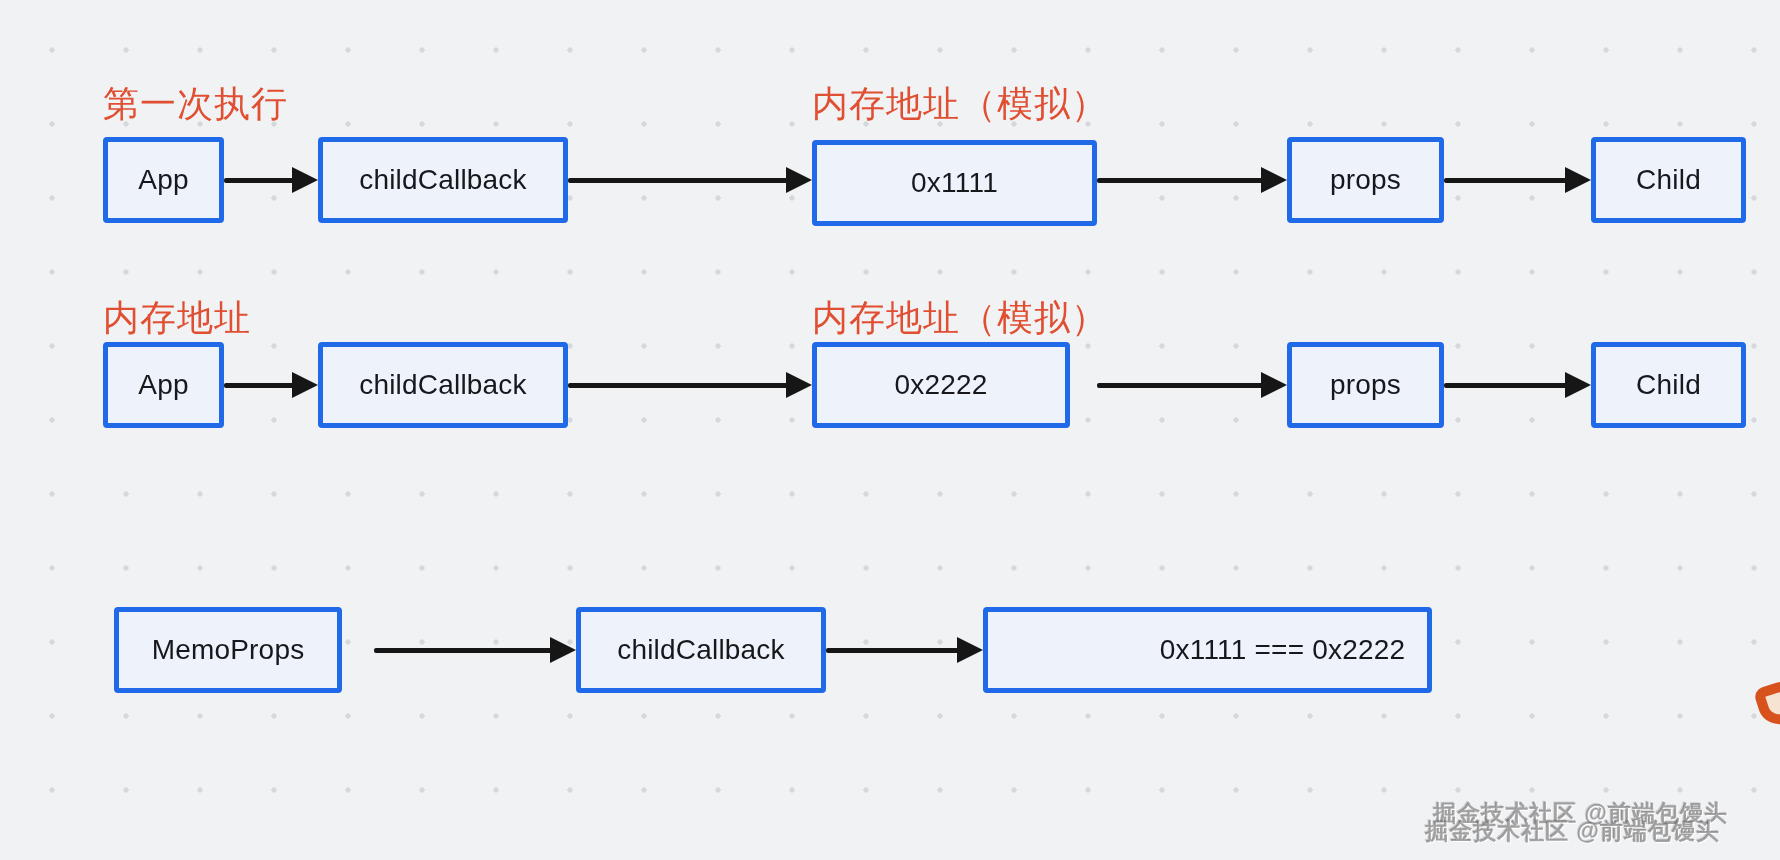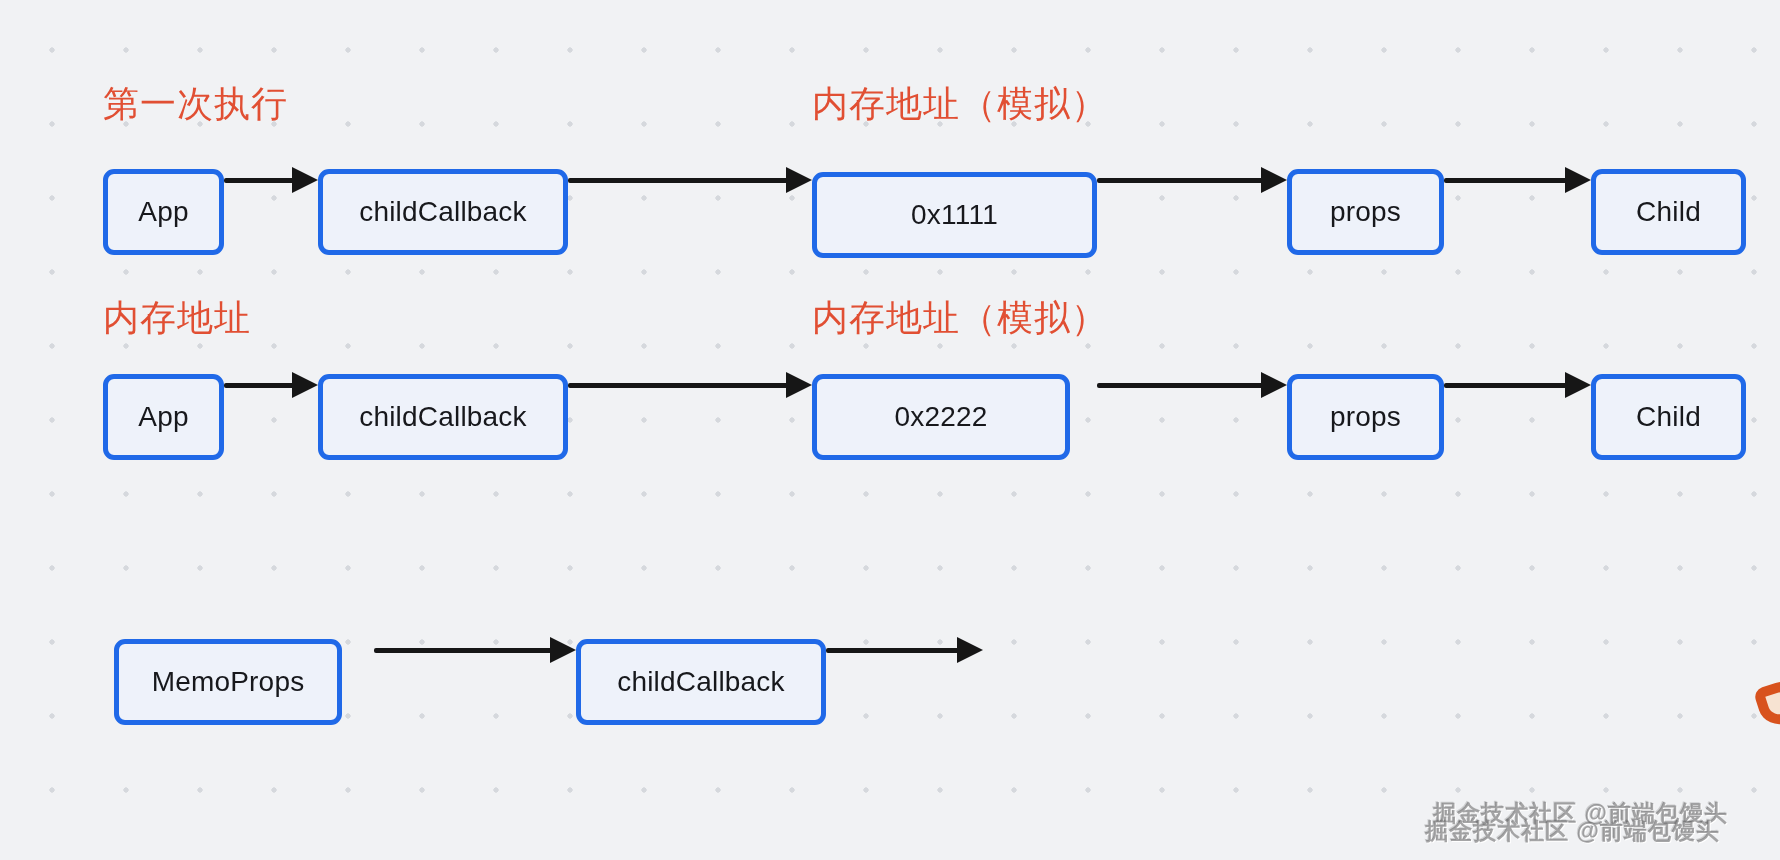--- a/index.html
+++ b/index.html
@@ -12,25 +12,24 @@
     background-size:74px 74px;
     background-position:15px 13px;
     font-family:"Liberation Sans","DejaVu Sans",sans-serif;
   }
   .box{
     position:absolute;
     box-sizing:border-box;
     height:86px;
     border:5px solid #2069e8;
     background:#eef2fa;
-    border-radius:11px;
+    border-radius:4px;
     display:flex;align-items:center;justify-content:center;
     font-size:28px;font-weight:500;color:#17181c;
     letter-spacing:0.2px;
-    margin-top:32px;
   }
   .red-label{
     position:absolute;
     font-size:36px;font-weight:400;color:#e14f33;
     letter-spacing:1px;
     white-space:nowrap;
   }
   .red-label.centered{text-align:right;}
   .arrow{position:absolute;height:0;}
   .arrow .arrow-line{
@@ -115,20 +114,23 @@
     <div class="arrow-line"></div>
     <div class="arrow-head"></div>
   </div>
   <div class="arrow" style="left:1444px;top:385px;width:147px;">
     <div class="arrow-line"></div>
     <div class="arrow-head"></div>
   </div>
 
   <div class="box" style="left:114px;top:607px;width:228px;">MemoProps</div>
   <div class="box" style="left:576px;top:607px;width:250px;">childCallback</div>
+  <div class="box" style="left:983px;top:607px;width:449px;">
+    <span class="eq-text">0x1111 === 0x2222</span>
+  </div>
 
   <div class="arrow" style="left:374px;top:650px;width:202px;">
     <div class="arrow-line"></div>
     <div class="arrow-head"></div>
   </div>
   <div class="arrow" style="left:826px;top:650px;width:157px;">
     <div class="arrow-line"></div>
     <div class="arrow-head"></div>
   </div>
 

